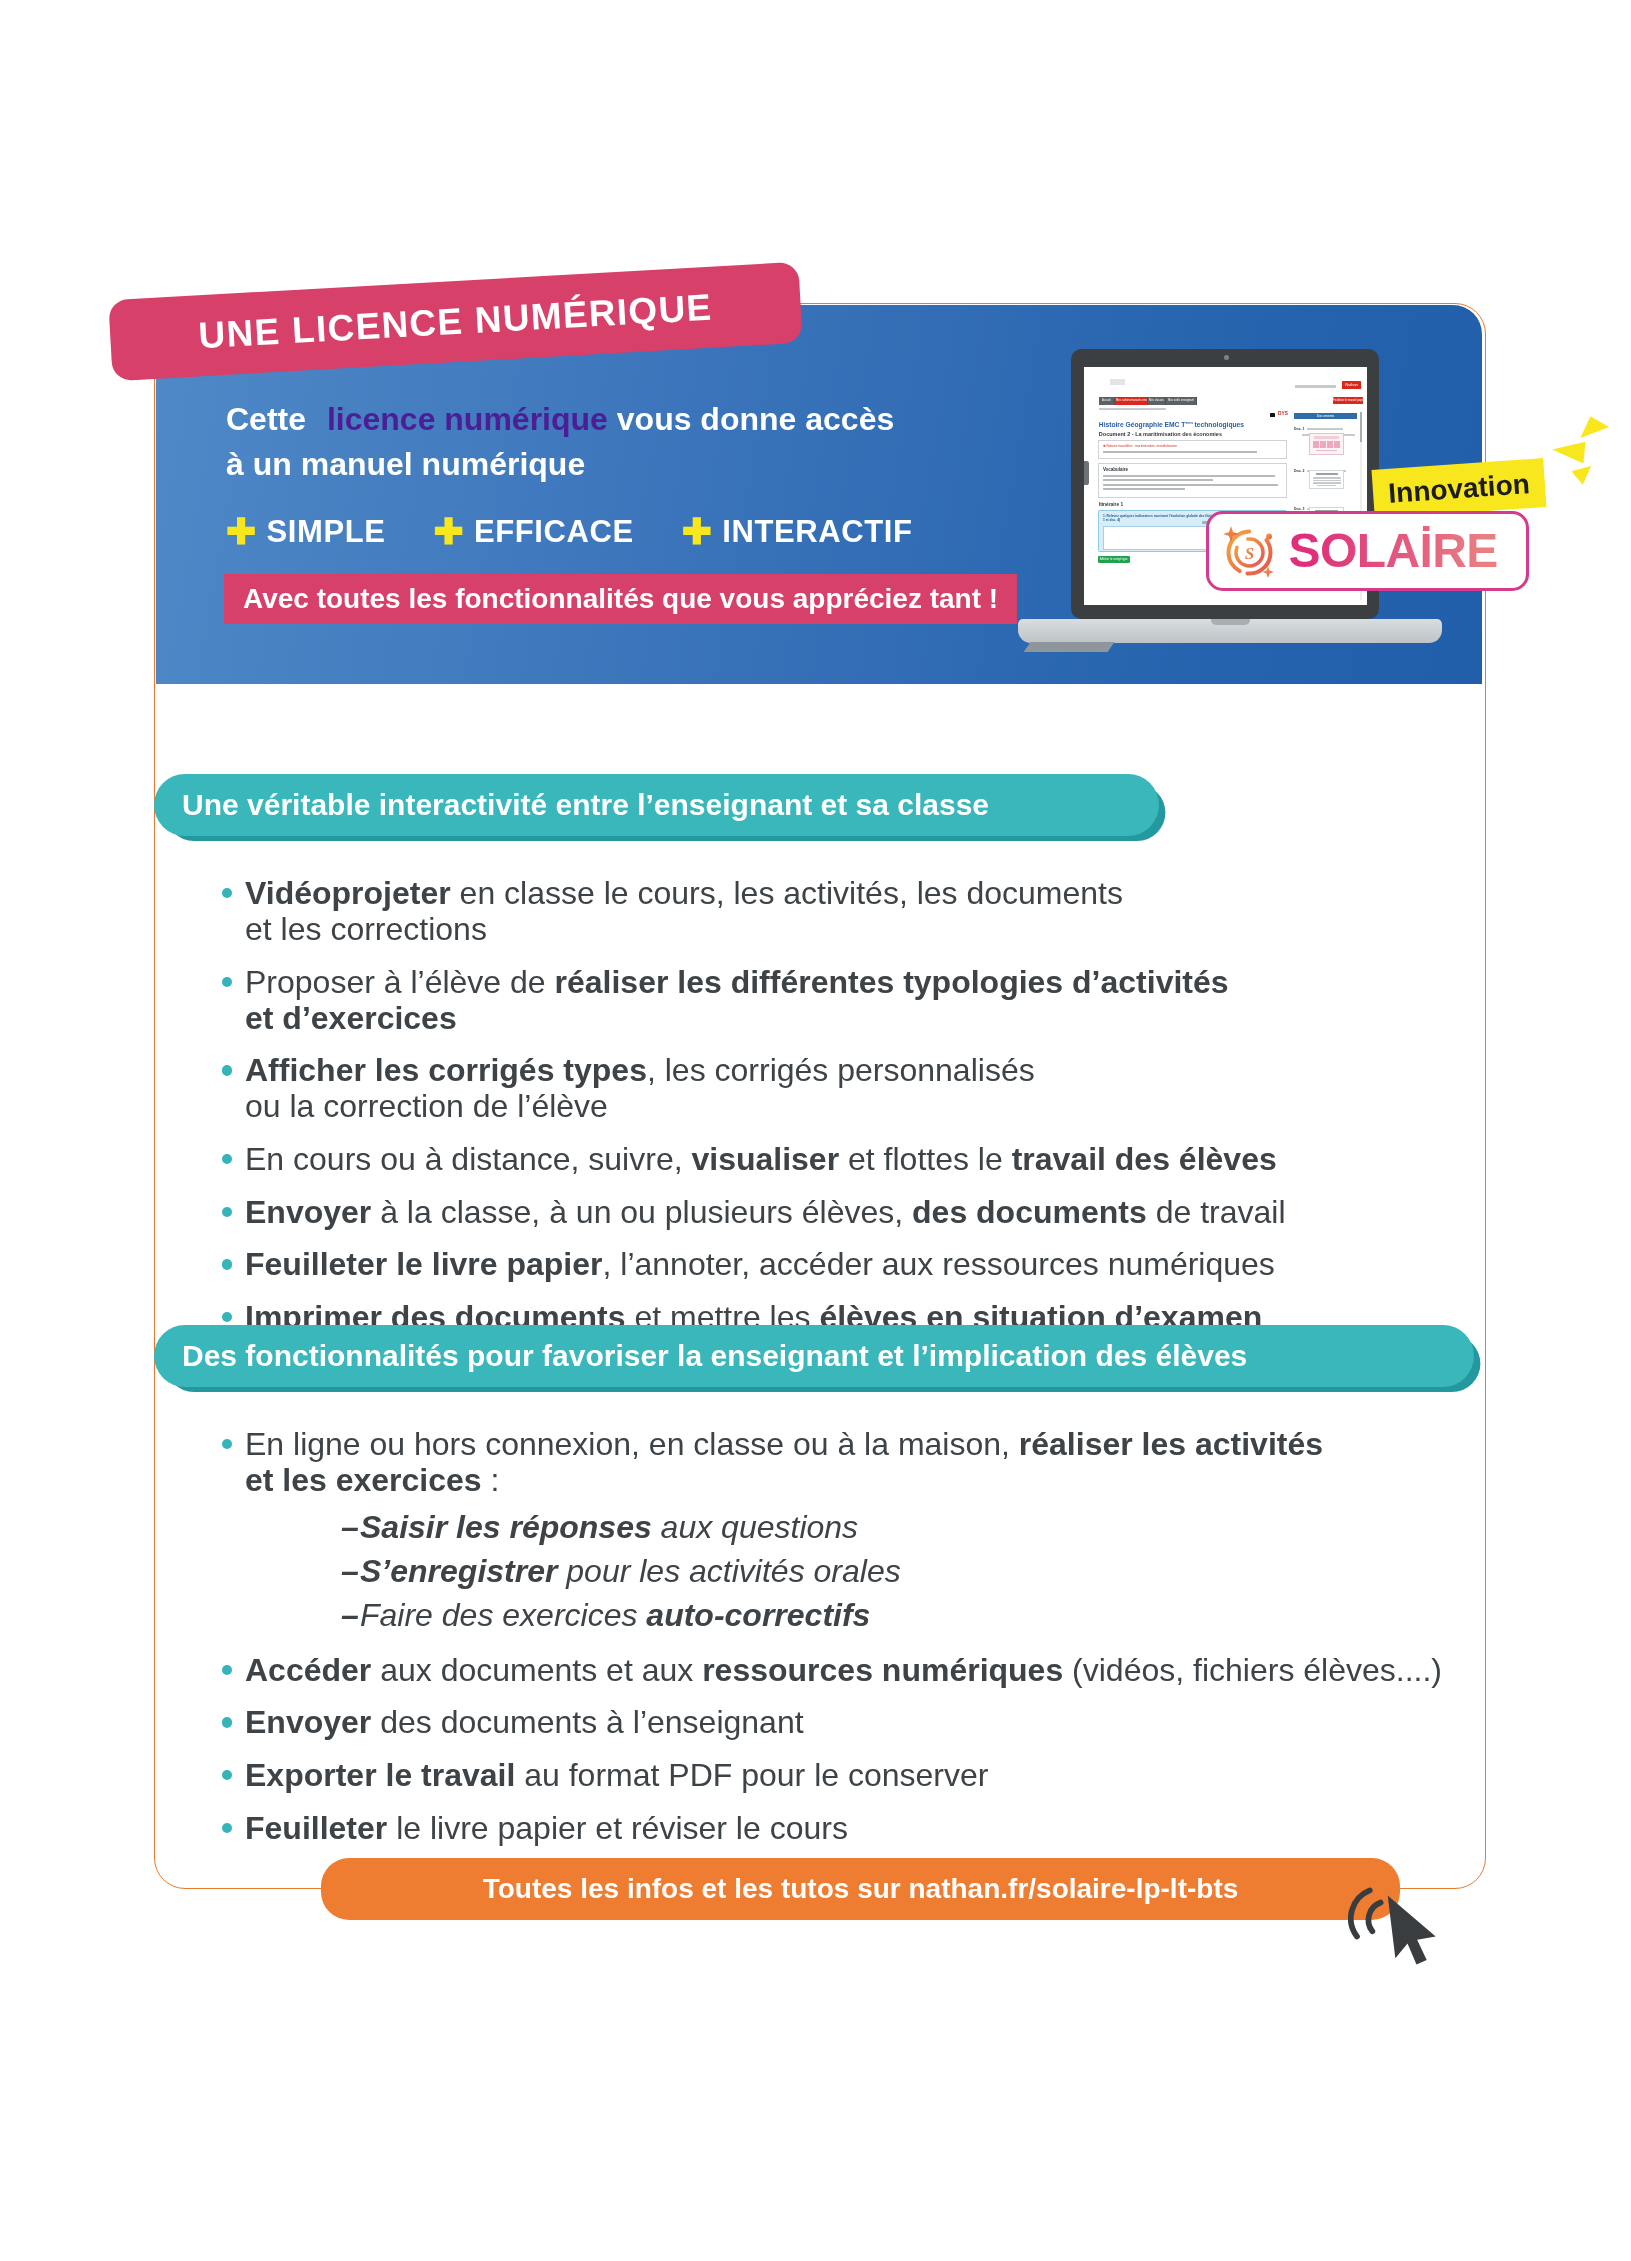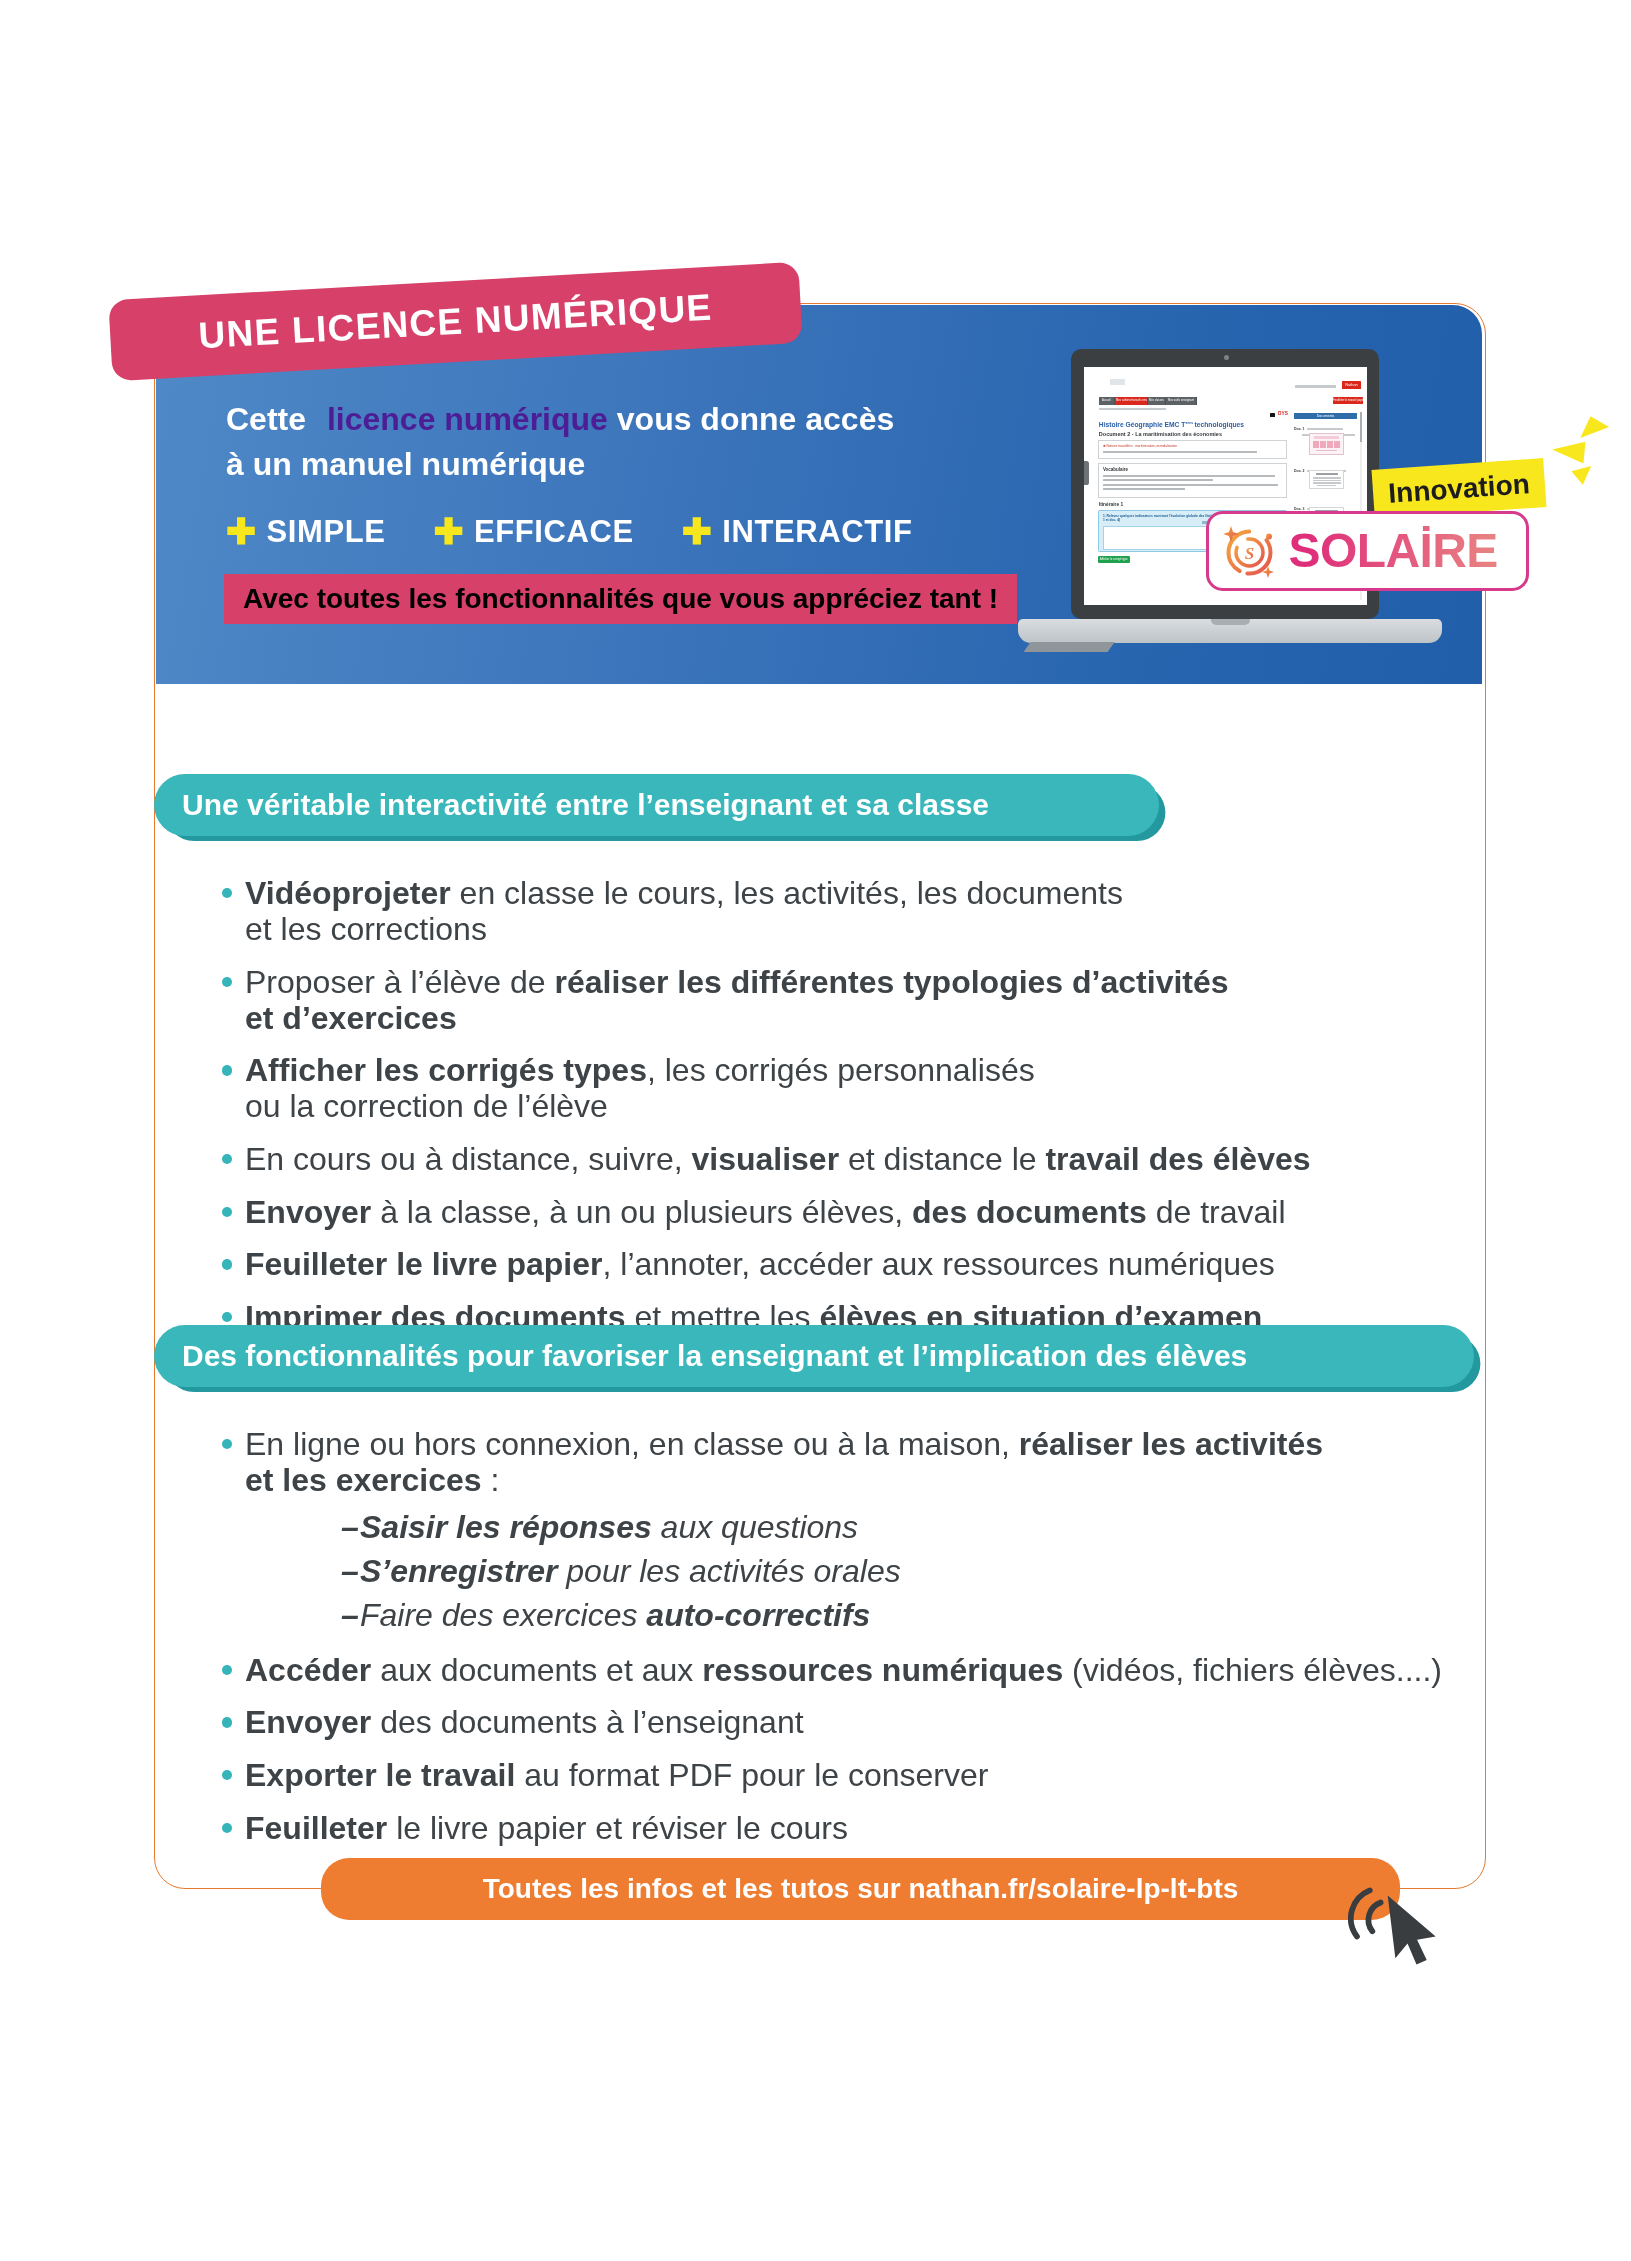--- a/index.html
+++ b/index.html
@@ -17,21 +17,21 @@
         color:#fff;font-size:37px;font-weight:700;letter-spacing:1.3px;
         line-height:81px;text-align:center;z-index:6;}
   .hero-heading{position:absolute;left:226px;top:397px;color:#fff;
         font-size:32px;font-weight:700;line-height:45px;z-index:2;}
   .hl-yellow{color:#4c1d95;margin-left:12px;}
   .plus-row{position:absolute;left:226px;top:514px;display:flex;gap:48px;z-index:2;}
   .plus-item{display:flex;align-items:center;gap:10.3px;}
   .plus-glyph{color:#f8e71c;font-size:36px;font-weight:700;line-height:36px;}
   .plus-label{color:#fff;font-size:31px;font-weight:700;letter-spacing:0.6px;}
   .hero-ribbon{position:absolute;left:224px;top:574px;height:50px;line-height:50px;
-        background:#d64069;color:#000000;font-size:28px;font-weight:700;
+        background:#d64069;color:#ffffff;font-size:28px;font-weight:700;
         padding:0 19px;white-space:nowrap;z-index:2;}
   
   .laptop{position:absolute;left:1018px;top:349px;width:424px;height:308px;z-index:3;}
   .bezel{position:absolute;left:53px;top:0;width:308px;height:270px;background:#3b3f42;border-radius:10.3px;}
   .camera{position:absolute;left:153px;top:6.4px;width:5.1px;height:5.1px;border-radius:50%;background:#7d8286;}
   .screen{position:absolute;left:13px;top:18px;width:283px;height:238px;background:#fff;overflow:hidden;}
   .base{position:absolute;left:0;top:270px;width:424px;height:24.4px;border-radius:5.1px 5.1px 13px 13px;
         background:linear-gradient(#d9dde0,#bdc3c7);}
   .base-notch{position:absolute;left:193px;top:0;width:39px;height:5.8px;background:#a9aeb3;border-radius:0 0 5.1px 5.1px;}
   .base-shadow{position:absolute;left:9px;top:293px;width:84px;height:10.3px;background:#8f969b;
@@ -258,21 +258,21 @@
       <path d="M92 84 L95 93 L104 96 L95 99 L92 108 L89 99 L80 96 L89 93 Z" fill="url(#og)"></path>
     </svg>
     <span class="solaire-text">SOLAİRE</span>
   </div>
 
   <div class="teal-banner banner1">Une véritable interactivité entre l’enseignant et sa classe</div>
   <ul class="bullets list1">
       <li><span style="font-weight: 700;">Vidéoprojeter</span><span> en classe le cours, les activités, les documents</span><br><span>et les corrections</span></li>
       <li><span>Proposer à l’élève de </span><span style="font-weight: 700;">réaliser les différentes typologies d’activités</span><br><span style="font-weight: 700;">et d’exercices</span></li>
       <li><span style="font-weight: 700;">Afficher les corrigés types</span><span>, les corrigés personnalisés</span><br><span>ou la correction de l’élève</span></li>
-      <li><span>En cours ou à distance, suivre, </span><span style="font-weight: 700;">visualiser</span><span> et distance le </span><span style="font-weight: 700;">travail des élèves</span></li>
+      <li><span>En cours ou à distance, suivre, </span><span style="font-weight: 700;">visualiser</span><span> et flottes le </span><span style="font-weight: 700;">travail des élèves</span></li>
       <li><span style="font-weight: 700;">Envoyer</span><span> à la classe, à un ou plusieurs élèves, </span><span style="font-weight: 700;">des documents</span><span> de travail</span></li>
       <li><span style="font-weight: 700;">Feuilleter le livre papier</span><span>, l’annoter, accéder aux ressources numériques</span></li>
       <li><span style="font-weight: 700;">Imprimer des documents</span><span> et mettre les </span><span style="font-weight: 700;">élèves en situation d’examen</span></li>
     </ul>
 
   <div class="teal-banner banner2">Des fonctionnalités pour favoriser la enseignant et l’implication des élèves</div>
   <ul class="bullets list2">
       <li><span>En ligne ou hors connexion, en classe ou à la maison, </span><span style="font-weight: 700;">réaliser les activités</span><br><span style="font-weight: 700;">et les exercices</span><span> :</span><ul class="sub">
           <li><span style="font-weight: 700;">Saisir les réponses</span><span> aux questions</span></li>
           <li><span style="font-weight: 700;">S’enregistrer</span><span> pour les activités orales</span></li>

